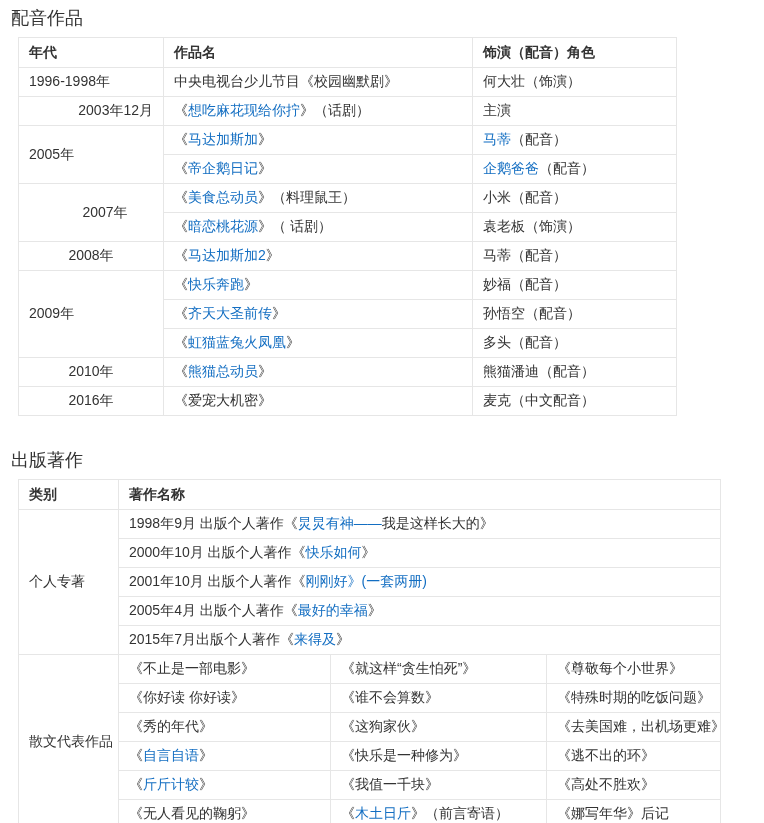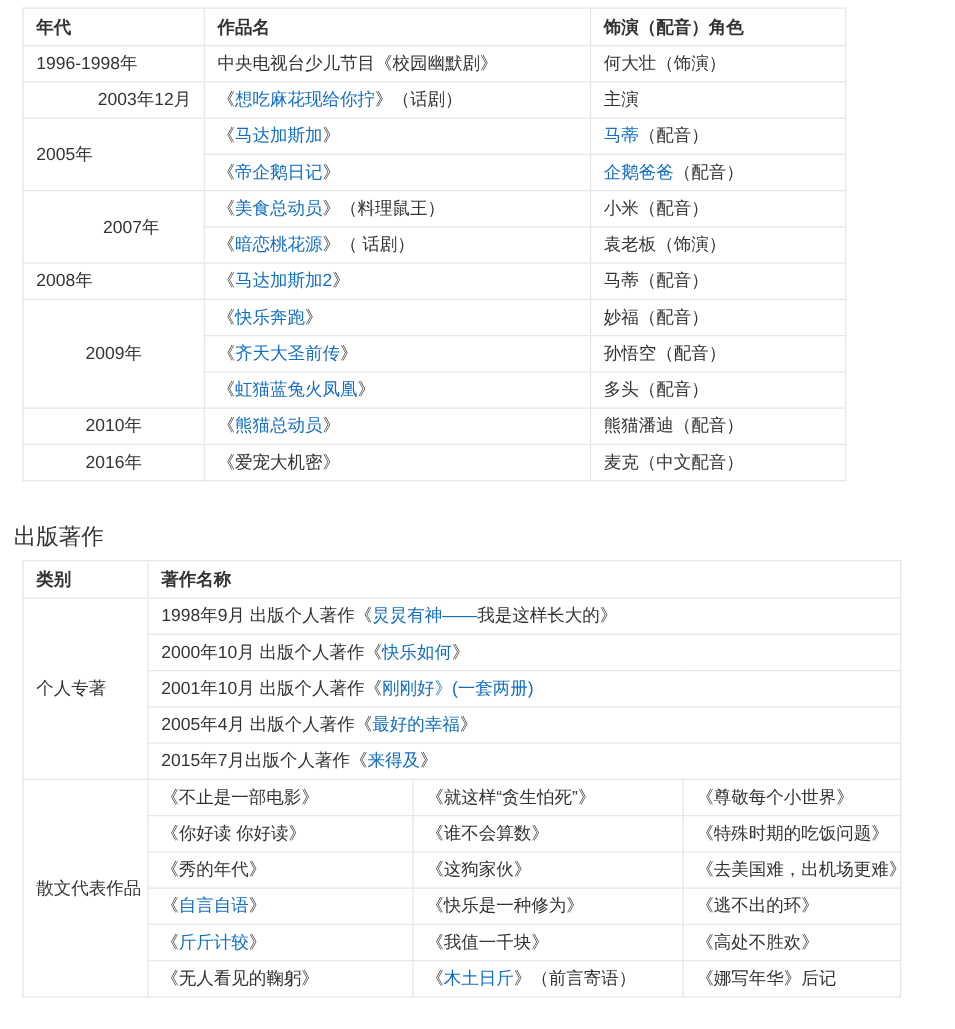--- a/index.html
+++ b/index.html
@@ -32,20 +32,21 @@
   table.wiki td { height: 28px; font-weight: normal; }
   td.cat { font-weight: bold; text-align: center; }
   a.lnk { color: #136ec2; text-decoration: none; cursor: pointer; }
 </style>
 </head>
 <body>
 
 <div class="page">
 
   <div class="section">
+    <h2 class="section-title">配音作品</h2>
     <table class="wiki t1">
       <colgroup>
           <col style="width:145px">
           <col style="width:309px">
           <col style="width:204px">
         </colgroup>
       <thead>
         <tr>
           <th>年代</th>
           <th>作品名</th>
@@ -75,26 +76,26 @@
           <tr>
             <td rowspan="2" style="text-align: center; padding-left: 38px;">2007年</td>
             <td>《<a class="lnk">美食总动员</a>》（料理鼠王）</td>
             <td>小米（配音）</td>
           </tr>
           <tr>
             <td>《<a class="lnk">暗恋桃花源</a>》（ 话剧）</td>
             <td>袁老板（饰演）</td>
           </tr>
           <tr>
-            <td rowspan="1" style="text-align: left;">2008年</td>
+            <td rowspan="1" style="text-align: center;">2008年</td>
             <td>《<a class="lnk">马达加斯加2</a>》</td>
             <td>马蒂（配音）</td>
           </tr>
           <tr>
-            <td rowspan="3" style="text-align: center; margin-top: 28px;">2009年</td>
+            <td rowspan="3" style="text-align: left; margin-top: 28px;">2009年</td>
             <td>《<a class="lnk">快乐奔跑</a>》</td>
             <td>妙福（配音）</td>
           </tr>
           <tr>
             <td>《<a class="lnk">齐天大圣前传</a>》</td>
             <td>孙悟空（配音）</td>
           </tr>
           <tr>
             <td>《<a class="lnk">虹猫蓝兔火凤凰</a>》</td>
             <td>多头（配音）</td>

